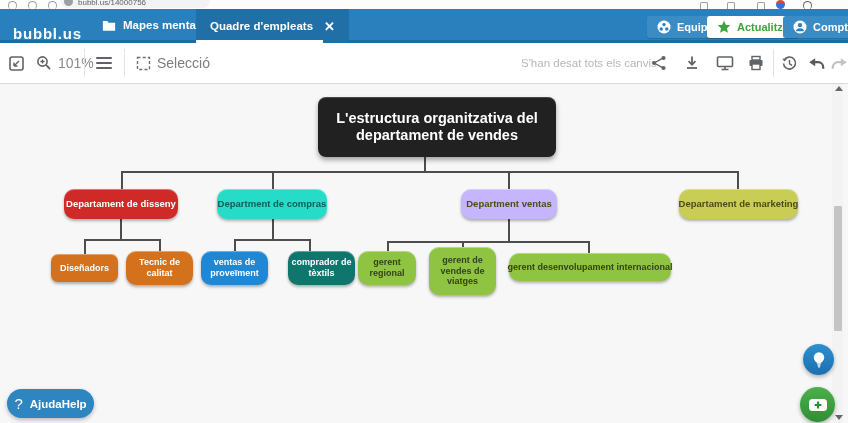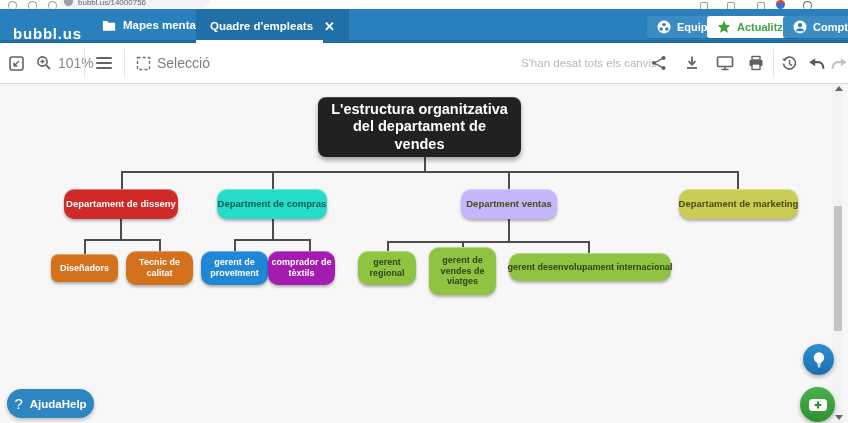--- a/index.html
+++ b/index.html
@@ -228,37 +228,37 @@
     <div class="cline" style="left:272px;top:135px;width:2px;height:20px"></div>
     <div class="cline" style="left:234px;top:155px;width:77px;height:2px"></div>
     <div class="cline" style="left:234px;top:155px;width:2px;height:12px"></div>
     <div class="cline" style="left:309px;top:155px;width:2px;height:12px"></div>
     <div class="cline" style="left:508px;top:135px;width:2px;height:22px"></div>
     <div class="cline" style="left:387px;top:157px;width:203px;height:2px"></div>
     <div class="cline" style="left:387px;top:157px;width:2px;height:10px"></div>
     <div class="cline" style="left:462px;top:157px;width:2px;height:6px"></div>
     <div class="cline" style="left:588px;top:157px;width:2px;height:12px"></div>
 
-    <div class="node node-root" style="left: 318px; top: 13px; width: 203px; height: 60px; background: rgb(33, 33, 33);">L'estructura organitzativa del departament de vendes</div>
+    <div class="node node-root" style="left: 318px; top: 13px; width: 238px; height: 60px; background: rgb(33, 33, 33);">L'estructura organitzativa del departament de vendes</div>
 
     <div class="node node-l2 txt-white" style="left: 64px; top: 105px; width: 114px; height: 30px; background: rgb(208, 42, 40);">Departament de disseny</div>
 
     <div class="node node-l2 txt-teal" style="left: 217px; top: 105px; width: 110px; height: 30px; background: rgb(38, 220, 201);">Department de compras</div>
 
     <div class="node node-l2 txt-olive" style="left: 461px; top: 105px; width: 96px; height: 30px; background: #c4b5fd;">Department ventas</div>
 
     <div class="node node-l2 txt-olive" style="left: 679px; top: 105px; width: 119px; height: 30px; background: rgb(201, 204, 85);">Departament de marketing</div>
 
     <div class="node node-l3 txt-white" style="left: 51px; top: 170px; width: 67px; height: 28px; background: rgb(212, 113, 28); border-radius: 7px;">Diseñadors</div>
 
     <div class="node node-l3 txt-white" style="left: 126px; top: 167px; width: 67px; height: 34px; background: rgb(212, 113, 28);">Tecnic de calitat</div>
 
-    <div class="node node-l3 txt-white" style="left: 201px; top: 167px; width: 67px; height: 34px; background: rgb(31, 135, 211);">gerent de proveïment</div>
-
-    <div class="node node-l3 txt-white" style="left: 268px; top: 167px; width: 67px; height: 34px; background: #a21caf;">comprador de tèxtils</div>
+    <div class="node node-l3 txt-white" style="left: 201px; top: 167px; width: 67px; height: 34px; background: rgb(31, 135, 211);">ventas de proveïment</div>
+
+    <div class="node node-l3 txt-white" style="left: 288px; top: 167px; width: 67px; height: 34px; background: #0f766e;">comprador de tèxtils</div>
 
     <div class="node node-l3 txt-green" style="left: 358px; top: 167px; width: 58px; height: 34px; background: rgb(142, 196, 65);">gerent regional</div>
 
     <div class="node node-l3 txt-green" style="left: 429px; top: 163px; width: 67px; height: 48px; background: rgb(142, 196, 65);">gerent de vendes de viatges</div>
 
     <div class="node node-l3 txt-green nowrap" style="left: 509px; top: 169px; width: 162px; height: 28px; background: rgb(142, 196, 65);">gerent desenvolupament internacional</div>
 
     <div class="vscroll-track"></div>
     <div class="scroll-arrow" style="top:2px;border-bottom:5px solid #666"></div>
     <div class="vscroll-thumb"></div>

